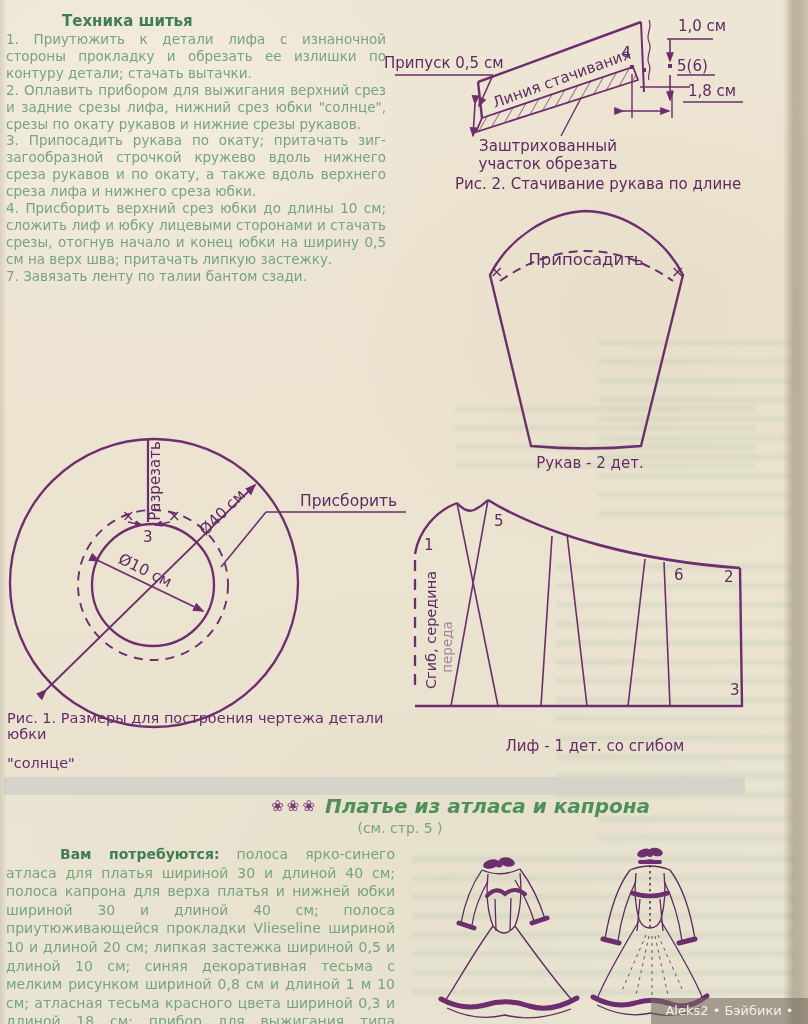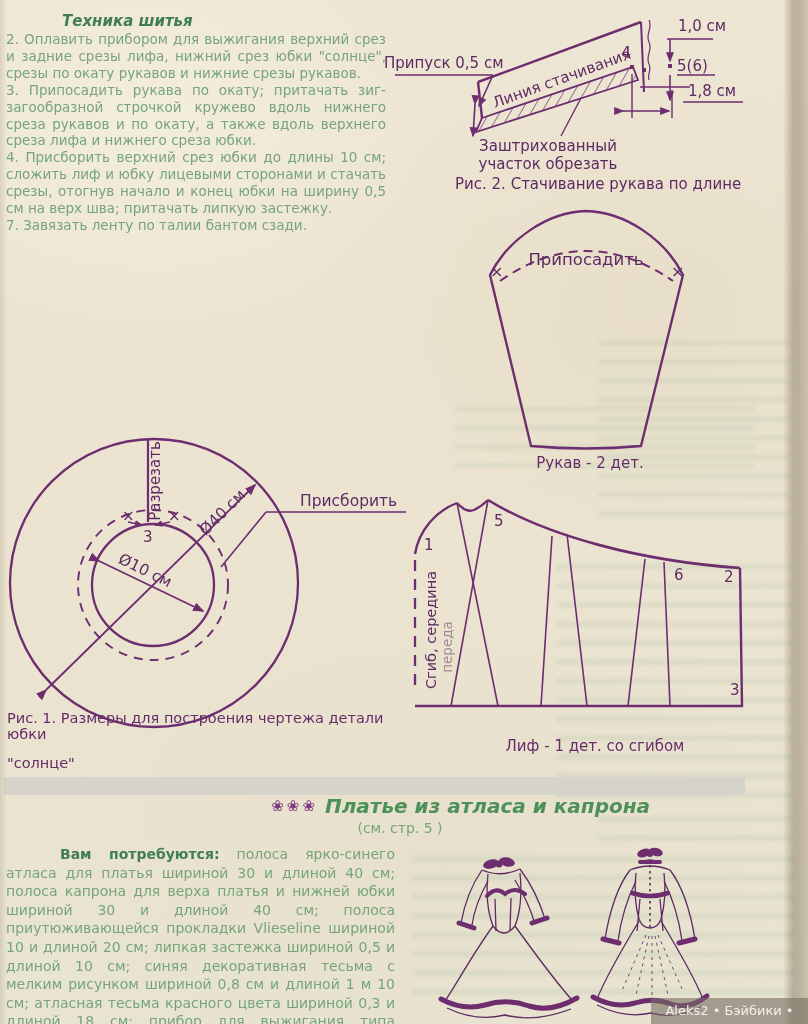--- a/index.html
+++ b/index.html
@@ -15,21 +15,21 @@
       radial-gradient(600px 420px at 55% 85%, rgba(222,214,190,.25), rgba(222,214,190,0) 70%);
   }
   .left-edge{position:absolute;left:0;top:0;width:7px;height:100%;z-index:3;
     background:linear-gradient(90deg,rgba(120,105,80,.18),rgba(120,105,80,0));}
   .right-edge{position:absolute;left:783px;top:0;width:25px;height:100%;z-index:3;
     background:linear-gradient(90deg,rgba(125,110,88,0) 0%,rgba(118,104,84,.42) 40%,rgba(148,136,112,.55) 62%,rgba(170,158,134,.48) 100%);}
   .ghost{position:absolute;filter:blur(1.7px);opacity:.5;z-index:1;pointer-events:none;
     background:repeating-linear-gradient(180deg,transparent 0 8px,rgba(128,174,140,.25) 8px 14px,transparent 14px 19px);}
   .gray-band{position:absolute;left:4px;top:777px;width:741px;height:18px;background:#d4d3ca;opacity:.92;z-index:1;}
 
-  .tech-title{position:absolute;left:62px;top:12px;margin:0;font-size:15px;font-weight:bold;color:#3f7e52;z-index:2;font-style:italic;}
+  .tech-title{position:absolute;left:62px;top:12px;margin:0;font-size:15px;font-weight:bold;color:#3f7e52;z-index:2;}
   .tech-items{position:absolute;left:6px;top:31px;width:380px;z-index:2;color:#76a57c;font-size:13.5px;line-height:16.9px;}
   .tech-items p{margin:0;text-align:justify;}
 
   .caption{position:absolute;color:#672c68;font-size:14.5px;z-index:2;}
   .fig1-cap2{font-size:14.5px;}
 
   .dress-head{position:absolute;left:150px;top:794px;width:500px;text-align:right;z-index:2;font-style:italic;}
   .flowers{color:#7b3a7c;font-size:15px;letter-spacing:3px;margin-right:7px;vertical-align:2px;}
   .dress-title{font-size:20px;font-weight:bold;color:#4c9158;}
   .dress-sub{position:absolute;left:150px;top:820px;width:500px;text-align:center;color:#76a57c;font-size:14px;z-index:2;}
@@ -53,20 +53,21 @@
 <div class="ghost" style="left:598px;top:332px;width:192px;height:185px;"></div>
 <div class="ghost" style="left:556px;top:556px;width:236px;height:248px;"></div>
 <div class="ghost" style="left:598px;top:808px;width:192px;height:34px;"></div>
 <div class="ghost" style="left:412px;top:848px;width:382px;height:150px;"></div>
 <div class="ghost" style="left:455px;top:398px;width:300px;height:70px;"></div>
 
 <div class="gray-band"></div>
 
 <h1 class="tech-title">Техника шитья</h1>
 <div class="tech-items">
+  <p>1. Приутюжить к детали лифа с изнаночной стороны прокладку и обрезать ее излишки по контуру детали; стачать вытачки.</p>
   <p>2. Оплавить прибором для выжигания верхний срез и задние срезы лифа, нижний срез юбки "солнце", срезы по окату рукавов и нижние срезы рукавов.</p>
   <p>3. Припосадить рукава по окату; притачать зиг-загообразной строчкой кружево вдоль нижнего среза рукавов и по окату, а также вдоль верхнего среза лифа и нижнего среза юбки.</p>
   <p>4. Присборить верхний срез юбки до длины 10 см; сложить лиф и юбку лицевыми сторонами и стачать срезы, отогнув начало и конец юбки на ширину 0,5 см на верх шва; притачать липкую застежку.</p>
   <p>7. Завязать ленту по талии бантом сзади.</p>
 </div>
 
 <svg style="left:383px;top:8px;" width="425" height="188" viewBox="0 0 425 188">
   <defs>
     <marker id="f2a" markerWidth="8" markerHeight="8" refX="5.5" refY="2.5" orient="auto">
       <path d="M0,0 L6.5,2.5 L0,5 Z" fill="#6d2d6e"></path>

